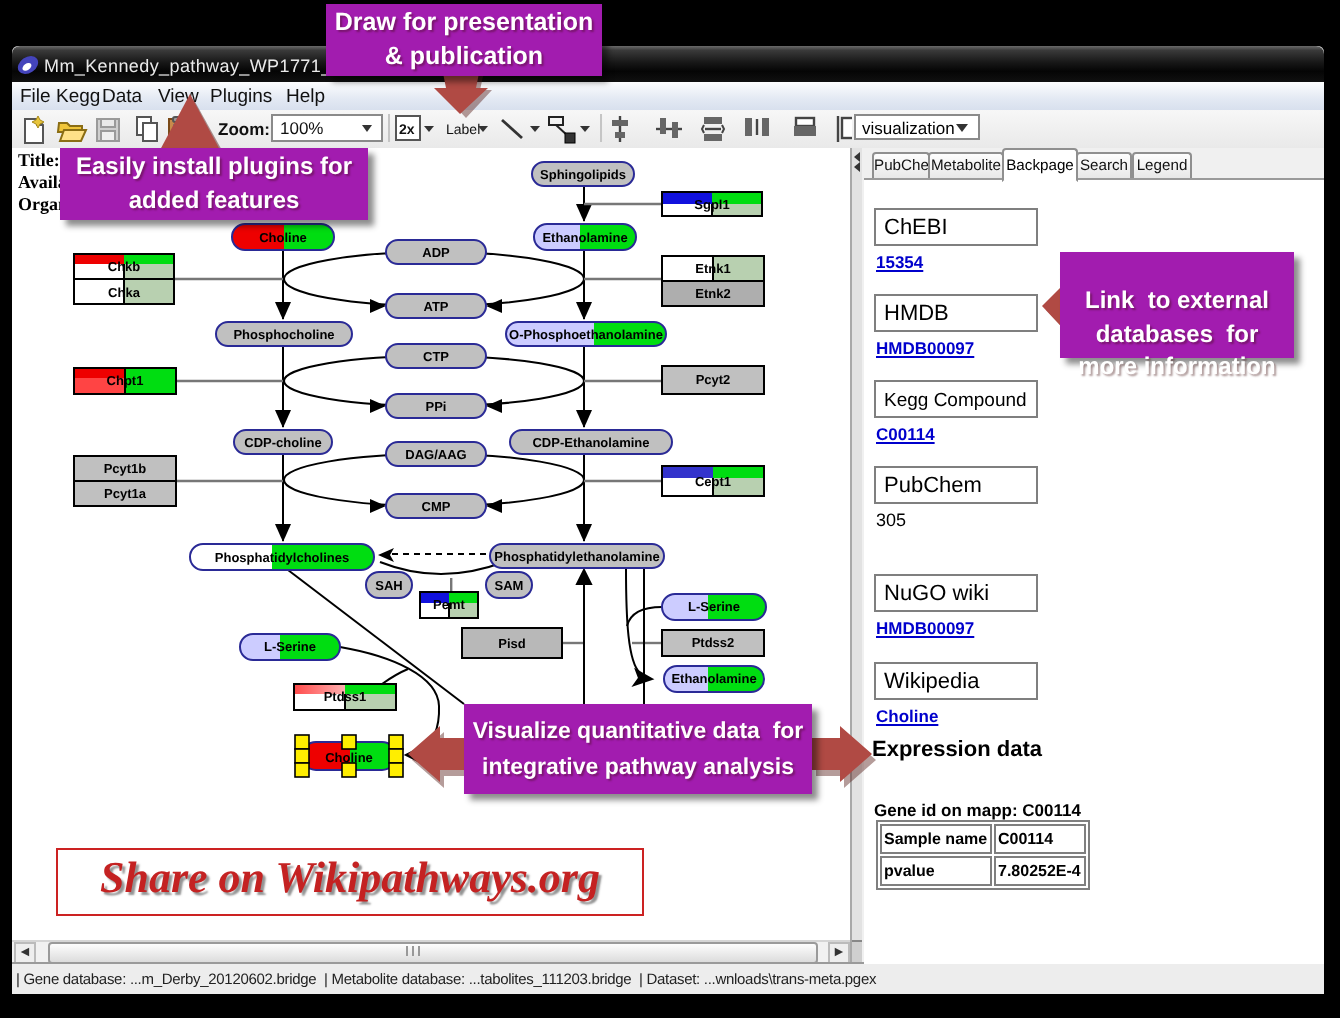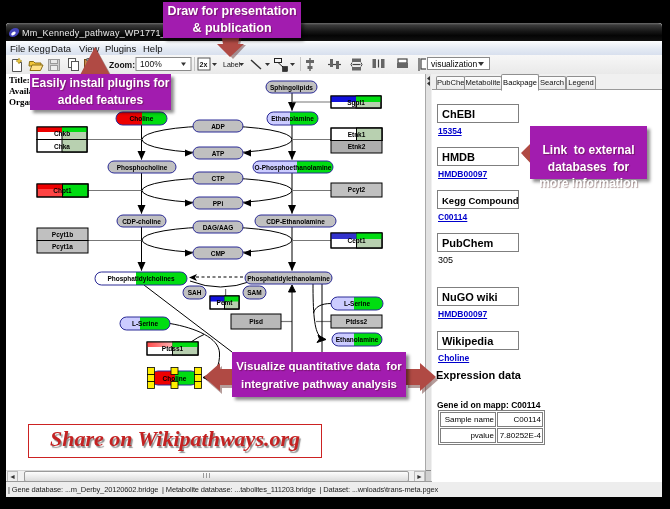--- a/index.html
+++ b/index.html
@@ -27,21 +27,21 @@
     border-top:1px solid #9a9a9a;color:#222;font-size:7.5px;line-height:15px;letter-spacing:-0.15px;padding-left:2px;box-sizing:border-box;}
   
   #panel{left:431px;top:74px;width:231px;height:407px;background:#f0f0f0;}
   #panelcontent{left:432px;top:89px;width:230px;height:392px;background:#fff;border-top:1px solid #9a9a9a;}
   .tab{top:76px;height:12px;background:linear-gradient(#fdfdfd,#e8e8e8);border:1px solid #8f8f8f;
     border-bottom:none;border-radius:2px 2px 0 0;font-size:7.6px;color:#111;
     text-align:center;line-height:12px;}
   .tabactive{top:74px;height:15px;background:#fff;font-size:7.6px;border:1px solid #8f8f8f;
     border-bottom:1px solid #fff;border-radius:2px 2px 0 0;text-align:center;line-height:15px;}
   .hdrbox{left:437px;width:82px;height:19px;border:1px solid #7f7f7f;background:#fff;
-    font-weight:bold;font-size:11px;line-height:19px;padding-left:4px;box-sizing:border-box;white-space:nowrap;overflow:hidden;}
+    font-weight:normal;font-size:11px;line-height:19px;padding-left:4px;box-sizing:border-box;white-space:nowrap;overflow:hidden;}
   .link{left:438px;font-size:8.5px;font-weight:bold;color:#0000cc;text-decoration:underline;}
   
   .callout{background:#a21caf;color:#fff;font-weight:bold;text-align:center;
     box-shadow:3px 3px 3px rgba(0,0,0,0.45);text-shadow:1px 1px 1px rgba(60,10,10,0.4);}
 </style>
 </head>
 <body>
 <div class="abs" id="win"></div>
 <div class="abs" id="titlebar"></div>
 <svg class="abs" style="left:8px;top:26px" width="13" height="13" viewBox="0 0 13 13">
@@ -437,21 +437,21 @@
 <div class="abs link" style="top:212px">C00114</div>
 <div class="abs hdrbox" style="top:233px">PubChem</div>
 <div class="abs" style="left:438px;top:255px;font-size:9px;color:#000">305</div>
 <div class="abs hdrbox" style="top:287px">NuGO wiki</div>
 <div class="abs link" style="top:309px">HMDB00097</div>
 <div class="abs hdrbox" style="top:331px">Wikipedia</div>
 <div class="abs link" style="top:353px">Choline</div>
 <div class="abs" style="left:436px;top:369px;font-size:11px;font-weight:bold">Expression data</div>
 <div class="abs" style="left:437px;top:400px;font-size:8.5px;font-weight:bold">Gene id on mapp: C00114</div>
 <table class="abs" style="left:438px;top:410px;border-collapse:separate;border-spacing:1px;
-  border:1px solid #7f7f7f;background:#fff;font-size:8px;font-weight:normal;text-align:right;white-space:nowrap">
+  border:1px solid #7f7f7f;background:#fff;font-size:8px;font-weight:bold;text-align:left;white-space:nowrap">
  <tbody>
       <tr>
         <td style="border:1px solid #7f7f7f;width:52px;height:13px;padding:0 1px">Sample name</td>
      <td style="border:1px solid #7f7f7f;width:42px;padding:0 1px">C00114</td>
       </tr>
  <tr>
         <td style="border:1px solid #7f7f7f;height:13px;padding:0 1px">pvalue</td>
      <td style="border:1px solid #7f7f7f;padding:0 1px">7.80252E-4</td>
       </tr>
 </tbody>
@@ -465,21 +465,21 @@
 <svg class="abs" style="left:210px;top:34px" width="42" height="26" viewBox="0 0 42 26">
   <path d="M14,2 L32,2 L30,11 L36,11 L23,25 L10,11 L16,11 Z" fill="#5a241f" opacity="0.45"></path>
   <path d="M11,0 L30,0 L28,10 L34,10 L20,23 L7,10 L13,10 Z" fill="#b04a44"></path>
 </svg>
 <div class="abs callout" style="left:163px;top:2px;width:138px;height:35px;font-size:12.5px;line-height:16.5px;padding-top:1px">Draw for presentation<br>&amp; publication</div>
 
 <svg class="abs" style="left:75px;top:45px" width="42" height="32" viewBox="0 0 42 32">
   <path d="M22,5 L37,32 L7,32 Z" fill="#5a241f" opacity="0.5"></path>
   <path d="M20,2 L35,30 L5,30 Z" fill="#b04a44"></path>
 </svg>
-<div class="abs callout" style="left:30px;top:74px;width:141px;height:35px;font-size:12px;line-height:16.5px;padding-top:1px">Easily install plugins for<br>added features</div>
+<div class="abs callout" style="left:30px;top:74px;width:154px;height:35px;font-size:12px;line-height:16.5px;padding-top:1px">Easily install plugins for<br>added features</div>
 
 <svg class="abs" style="left:517px;top:133px" width="30" height="42" viewBox="0 0 30 42">
   <path d="M6,22 L21,7 L21,15 L29,15 L29,31 L21,31 L21,38 Z" fill="#5a241f" opacity="0.45"></path>
   <path d="M4,20 L19,5 L19,13 L27,13 L27,29 L19,29 L19,36 Z" fill="#b04a44"></path>
 </svg>
 <div class="abs callout" style="left:530px;top:126px;width:117px;height:53px;font-size:12px;line-height:16.5px;padding-top:16px;box-sizing:border-box">Link&nbsp; to external<br>databases&nbsp; for<br>more information</div>
 
 <svg class="abs" style="left:200px;top:359px" width="240" height="42" viewBox="0 0 240 42">
   <path d="M6,21 L22,7 L22,13 L36,13 L36,29 L22,29 L22,35 Z" fill="#5a241f" opacity="0.45"></path>
   <path d="M4,18 L20,4 L20,10 L34,10 L34,26 L20,26 L20,32 Z" fill="#b04a44"></path>

